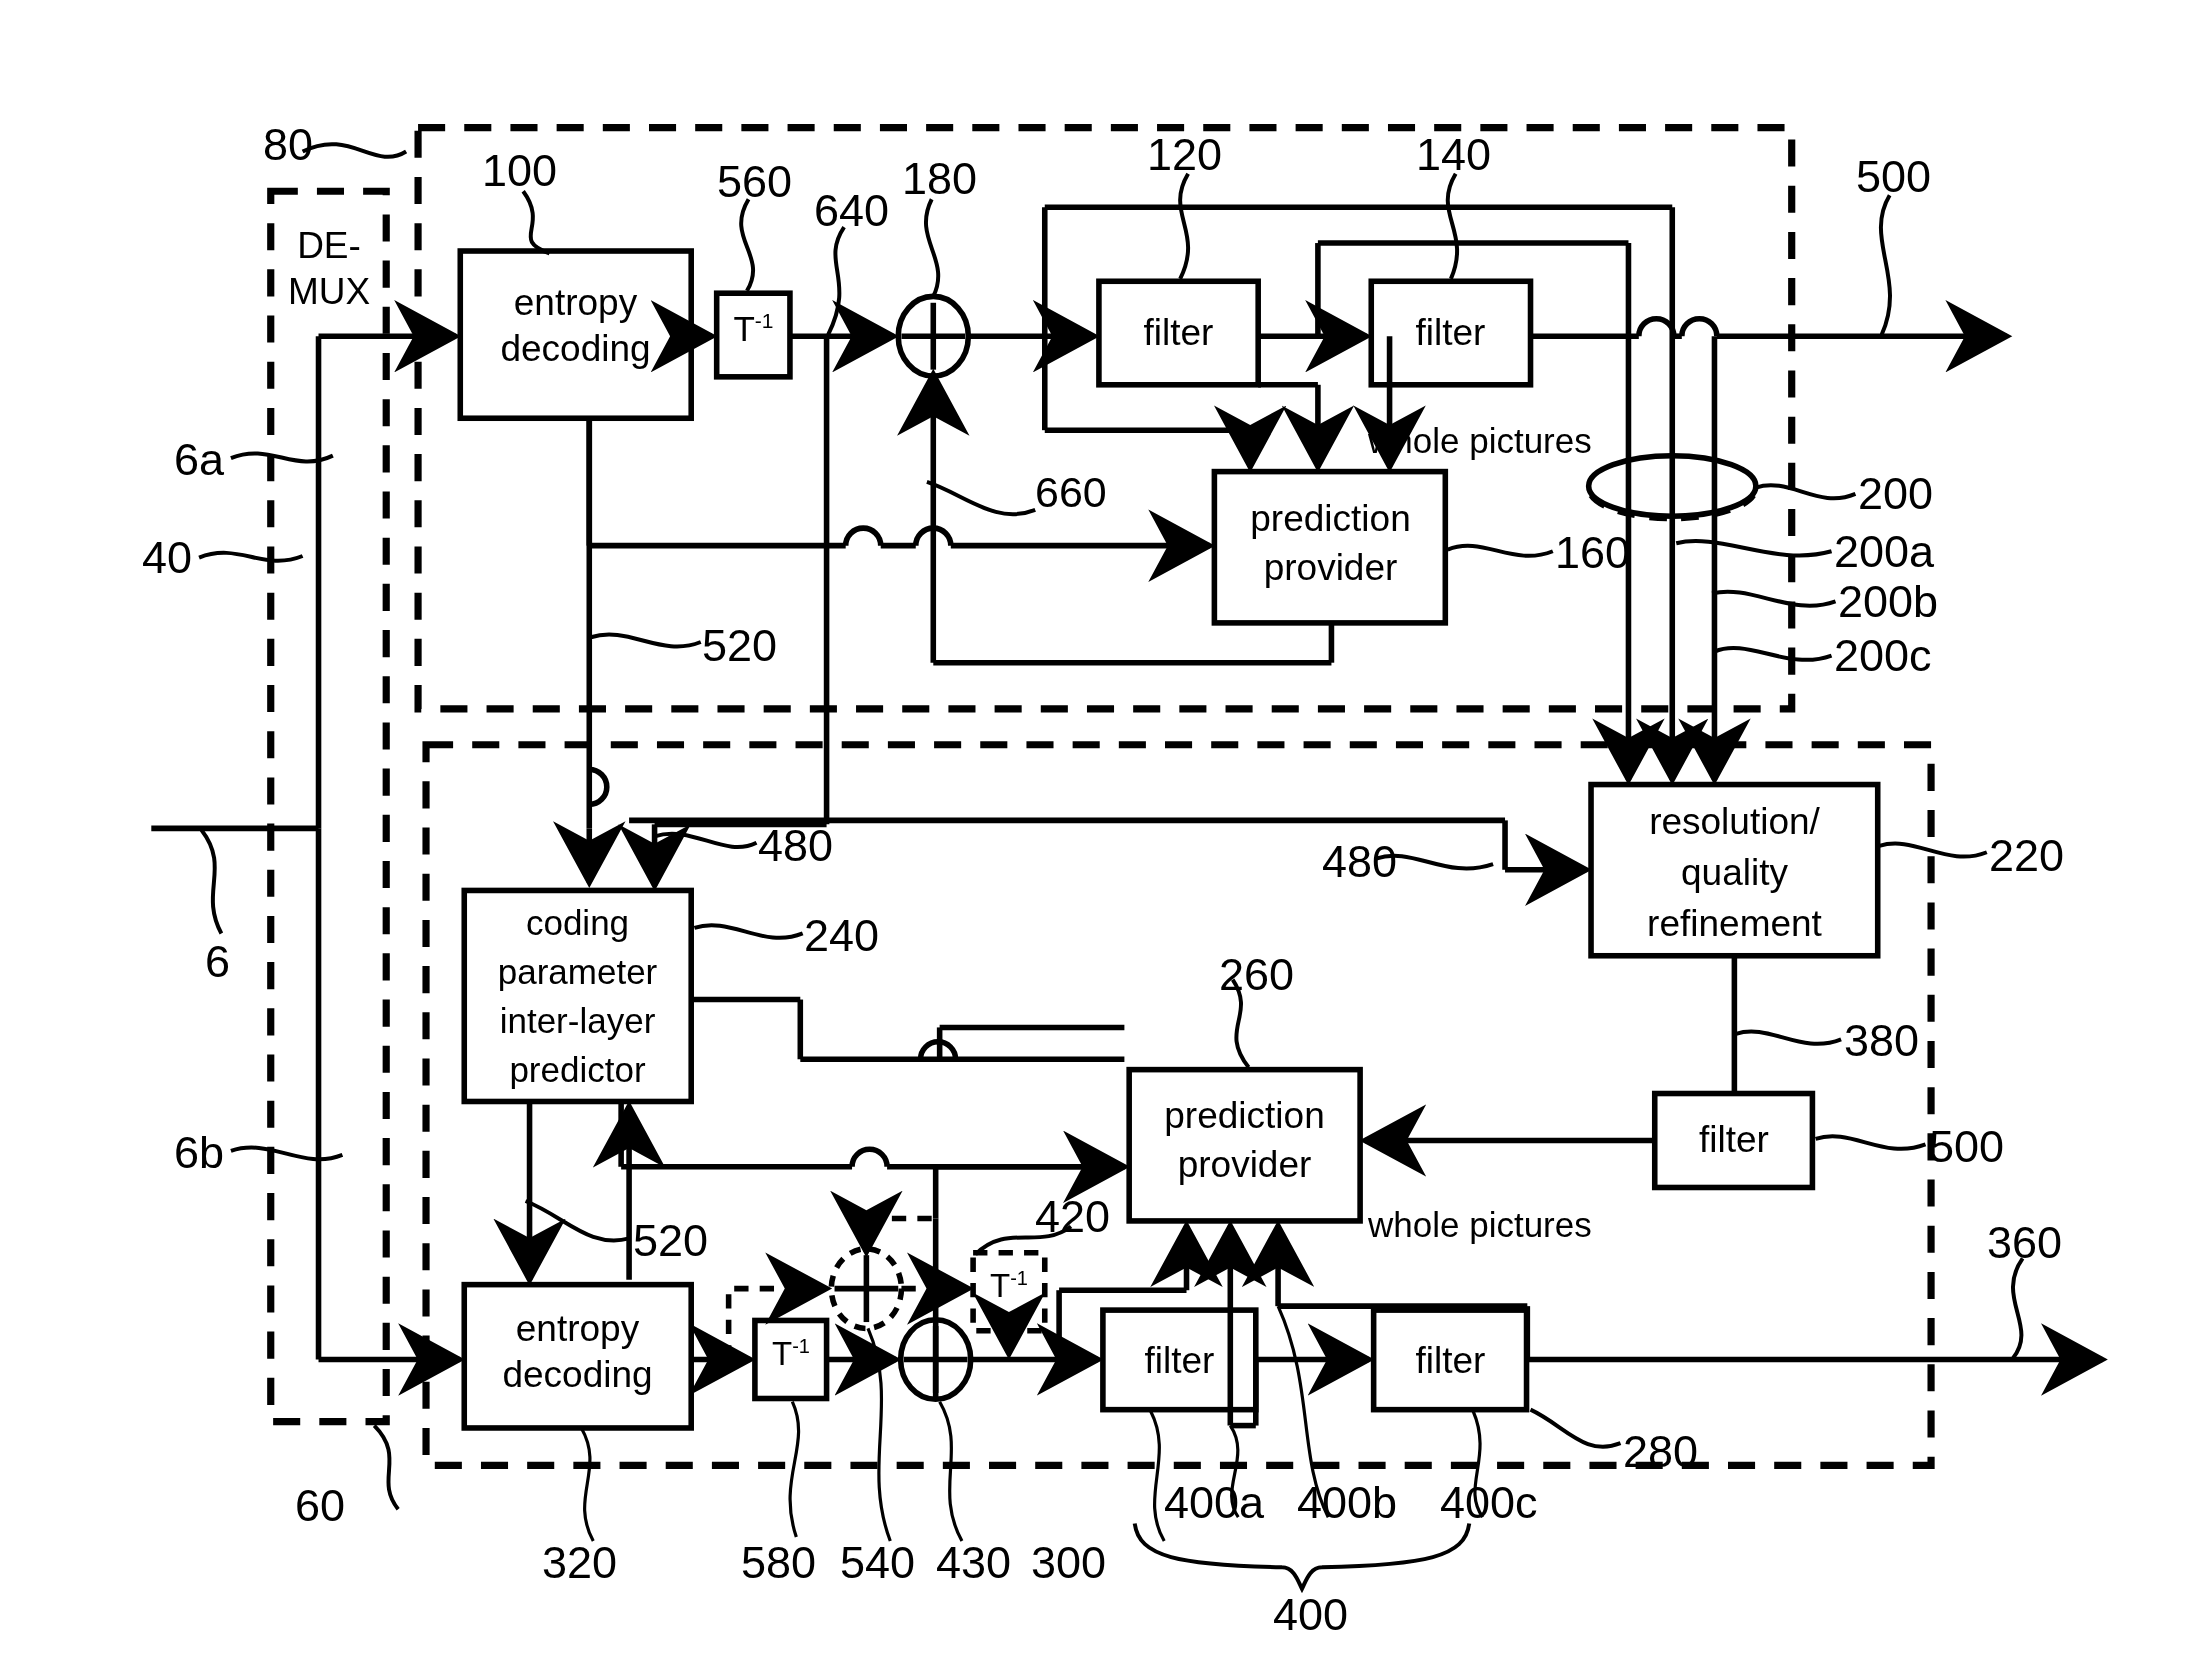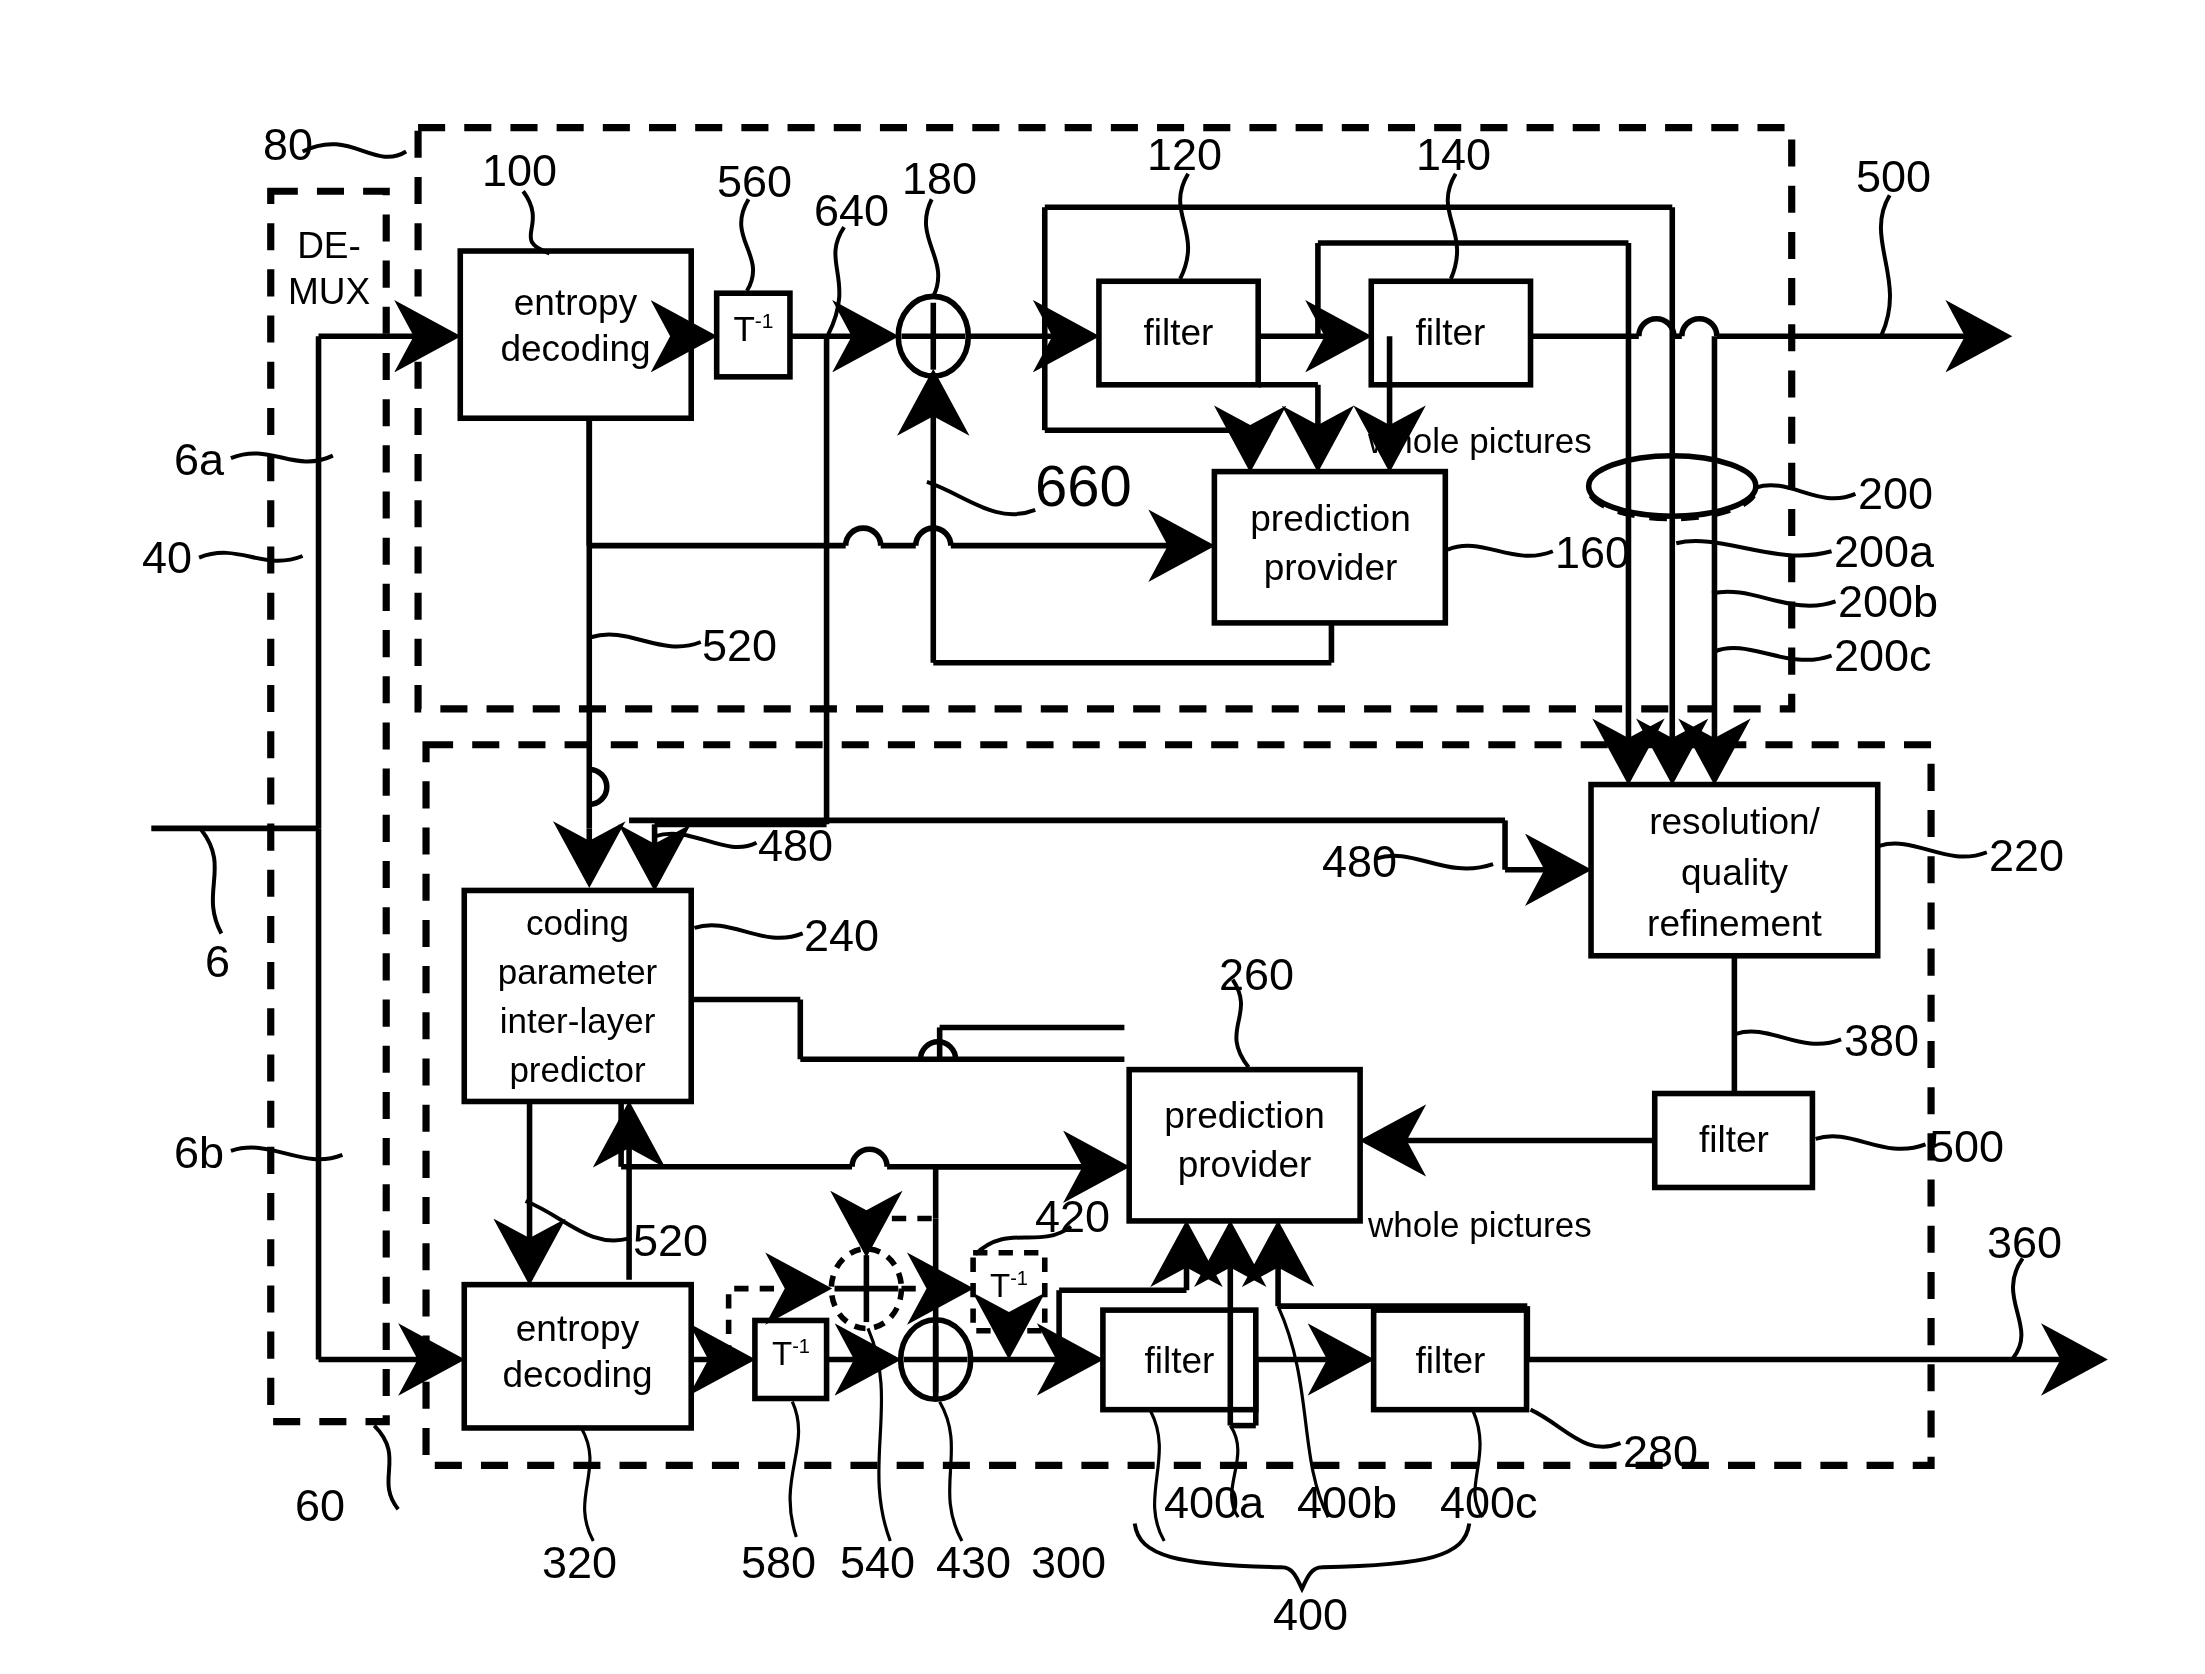--- a/index.html
+++ b/index.html
@@ -316,21 +316,21 @@
   <div style="position:absolute;left:482px;top:145px;font-size:45px;">100</div>
   <div style="position:absolute;left:717px;top:156px;font-size:45px;">560</div>
   <div style="position:absolute;left:814px;top:185px;font-size:45px;">640</div>
   <div style="position:absolute;left:902px;top:153px;font-size:45px;">180</div>
   <div style="position:absolute;left:1147px;top:129px;font-size:45px;">120</div>
   <div style="position:absolute;left:1416px;top:129px;font-size:45px;">140</div>
   <div style="position:absolute;left:1856px;top:151px;font-size:45px;">500</div>
 
   <div style="position:absolute;left:174px;top:434px;font-size:45px;">6a</div>
   <div style="position:absolute;left:142px;top:532px;font-size:45px;">40</div>
-  <div style="position:absolute;left:1035px;top:452px;font-size:58px;">660</div>
+  <div style="position:absolute;left:1035px;top:468px;font-size:43px;">660</div>
   <div style="position:absolute;left:1555px;top:527px;font-size:45px;">160</div>
   <div style="position:absolute;left:1858px;top:468px;font-size:45px;">200</div>
   <div style="position:absolute;left:1834px;top:526px;font-size:45px;">200a</div>
   <div style="position:absolute;left:1838px;top:576px;font-size:45px;">200b</div>
   <div style="position:absolute;left:1834px;top:630px;font-size:45px;">200c</div>
 
   <div style="position:absolute;left:702px;top:620px;font-size:45px;">520</div>
   <div style="position:absolute;left:205px;top:936px;font-size:45px;">6</div>
   <div style="position:absolute;left:758px;top:820px;font-size:45px;">480</div>
   <div style="position:absolute;left:1322px;top:836px;font-size:45px;">480</div>

